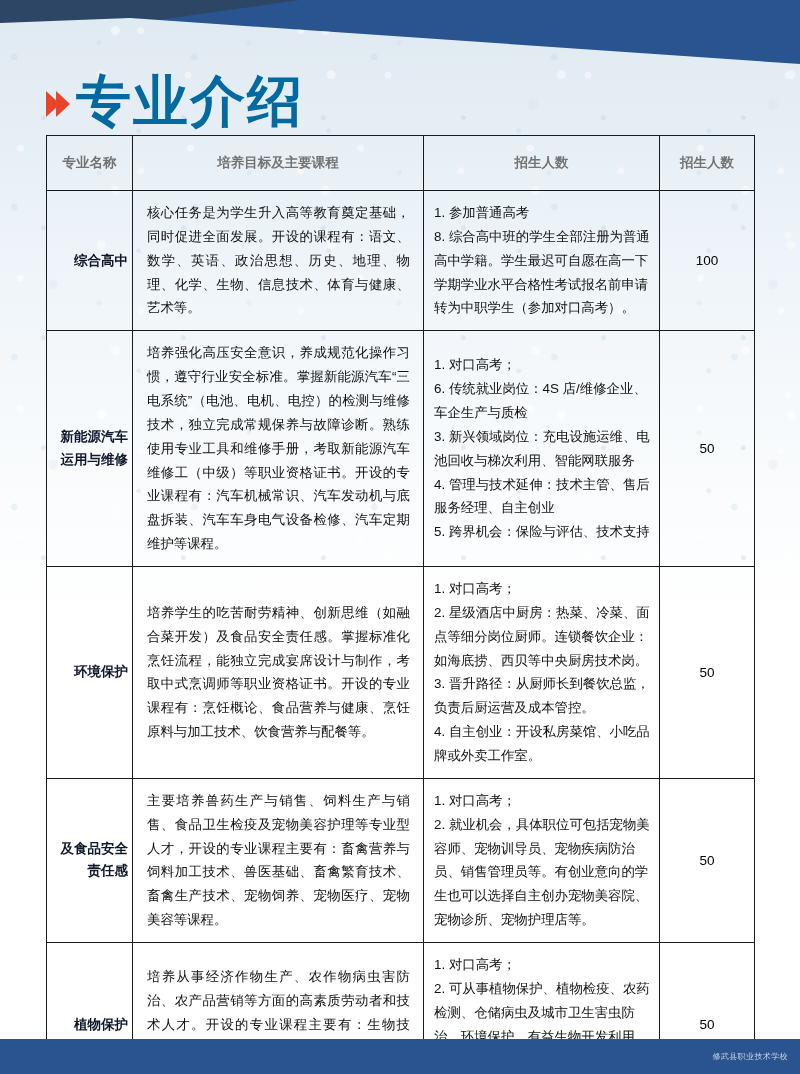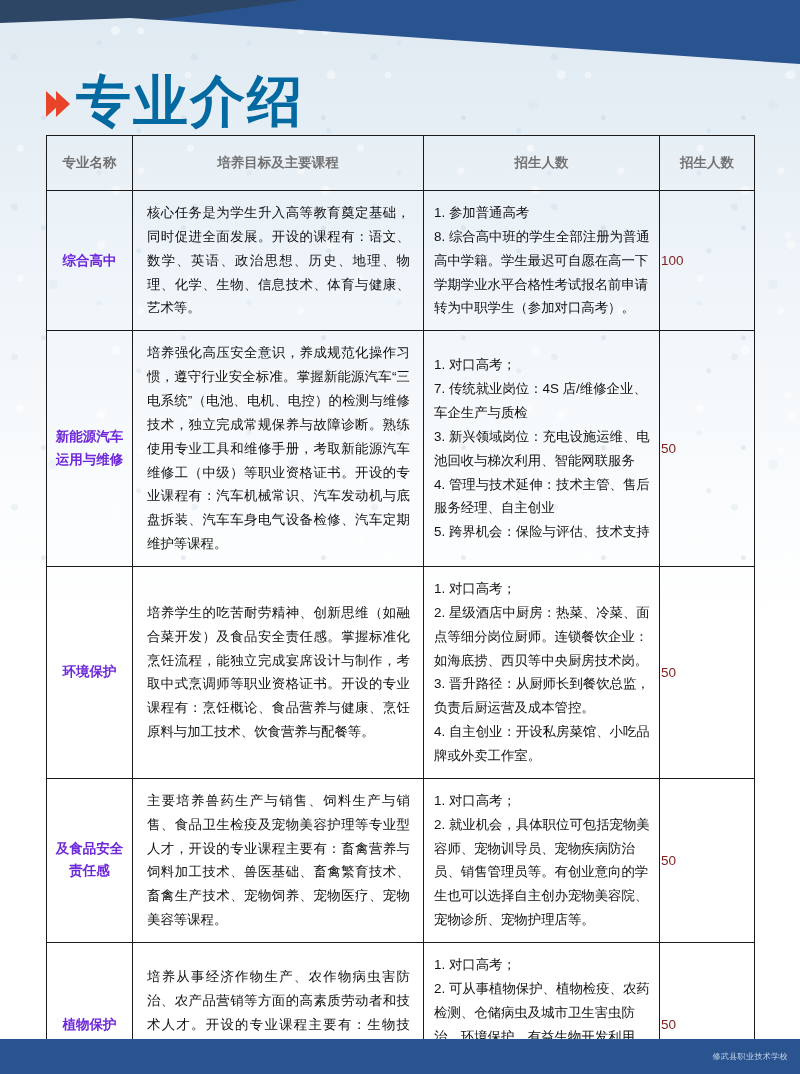--- a/index.html
+++ b/index.html
@@ -148,22 +148,22 @@
   }
   col.c-name  { width: 86px; }
   col.c-goal  { width: 291px; }
   col.c-job   { width: 236px; }
   col.c-quota { width: 95px; }
 
   td.name-cell {
     font-family: "Liberation Sans", "DejaVu Sans", sans-serif;
     font-size: 13.5px;
     font-weight: bold;
-    text-align: center;
-    color: #6d28d9;
+    text-align: right;
+    color: #0f172a;
     line-height: 1.65;
     padding: 6px 4px;
   }
   td.goal-cell {
     font-family: "Liberation Sans", "DejaVu Sans", sans-serif;
     font-size: 13.4px;
     color: #111;
     line-height: 1.78;
     padding: 10px 13px 10px 14px;
     text-align: justify;
@@ -175,21 +175,22 @@
     color: #111;
     line-height: 1.78;
     padding: 10px 9px 10px 10px;
     text-align: left;
     margin-top: 12px;
   }
   td.job-cell .jline { display: block; }
   td.quota-cell {
     font-family: "Liberation Sans", "DejaVu Sans", sans-serif;
     font-size: 13.5px;
-    color: #7f1d1d;
+    text-align: center;
+    color: #000000;
   }
 
   
   .footer-bar {
     position: absolute;
     left: 0;
     bottom: 0;
     width: 800px;
     height: 35px;
     background: #2a5490;
@@ -249,21 +250,21 @@
               <span class="jline">1. 参加普通高考</span>
               <span class="jline">8. 综合高中班的学生全部注册为普通高中学籍。学生最迟可自愿在高一下学期学业水平合格性考试报名前申请转为中职学生（参加对口高考）。</span>
             </td>
           <td class="quota-cell">100</td>
         </tr>
         <tr>
           <td class="name-cell">新能源汽车运用与维修</td>
           <td class="goal-cell">培养强化高压安全意识，养成规范化操作习惯，遵守行业安全标准。掌握新能源汽车“三电系统”（电池、电机、电控）的检测与维修技术，独立完成常规保养与故障诊断。熟练使用专业工具和维修手册，考取新能源汽车维修工（中级）等职业资格证书。开设的专业课程有：汽车机械常识、汽车发动机与底盘拆装、汽车车身电气设备检修、汽车定期维护等课程。</td>
           <td class="job-cell">
               <span class="jline">1. 对口高考；</span>
-              <span class="jline">7. 传统就业岗位：4S 店/维修企业、车企生产与质检</span>
+              <span class="jline">6. 传统就业岗位：4S 店/维修企业、车企生产与质检</span>
               <span class="jline">3. 新兴领域岗位：充电设施运维、电池回收与梯次利用、智能网联服务</span>
               <span class="jline">4. 管理与技术延伸：技术主管、售后服务经理、自主创业</span>
               <span class="jline">5. 跨界机会：保险与评估、技术支持</span>
             </td>
           <td class="quota-cell">50</td>
         </tr>
         <tr>
           <td class="name-cell">环境保护</td>
           <td class="goal-cell">培养学生的吃苦耐劳精神、创新思维（如融合菜开发）及食品安全责任感。掌握标准化烹饪流程，能独立完成宴席设计与制作，考取中式烹调师等职业资格证书。开设的专业课程有：烹饪概论、食品营养与健康、烹饪原料与加工技术、饮食营养与配餐等。</td>
           <td class="job-cell">

